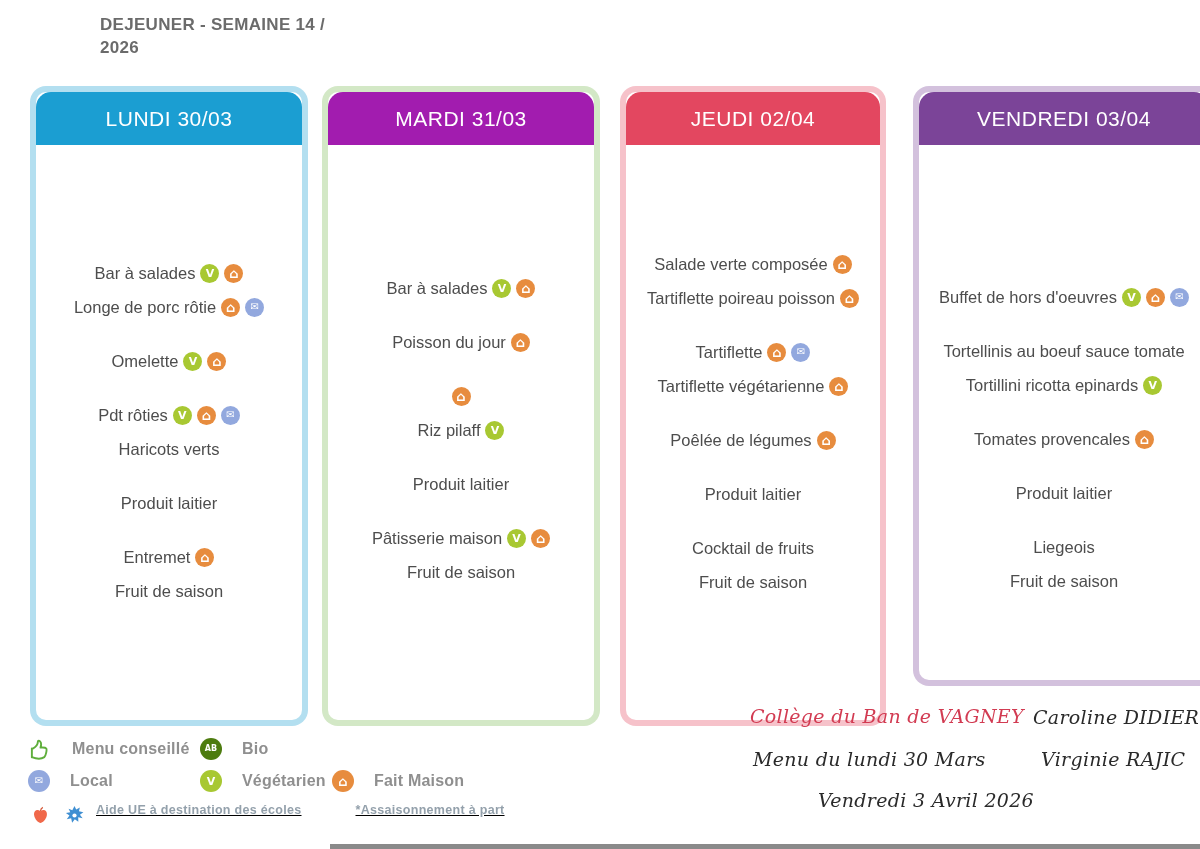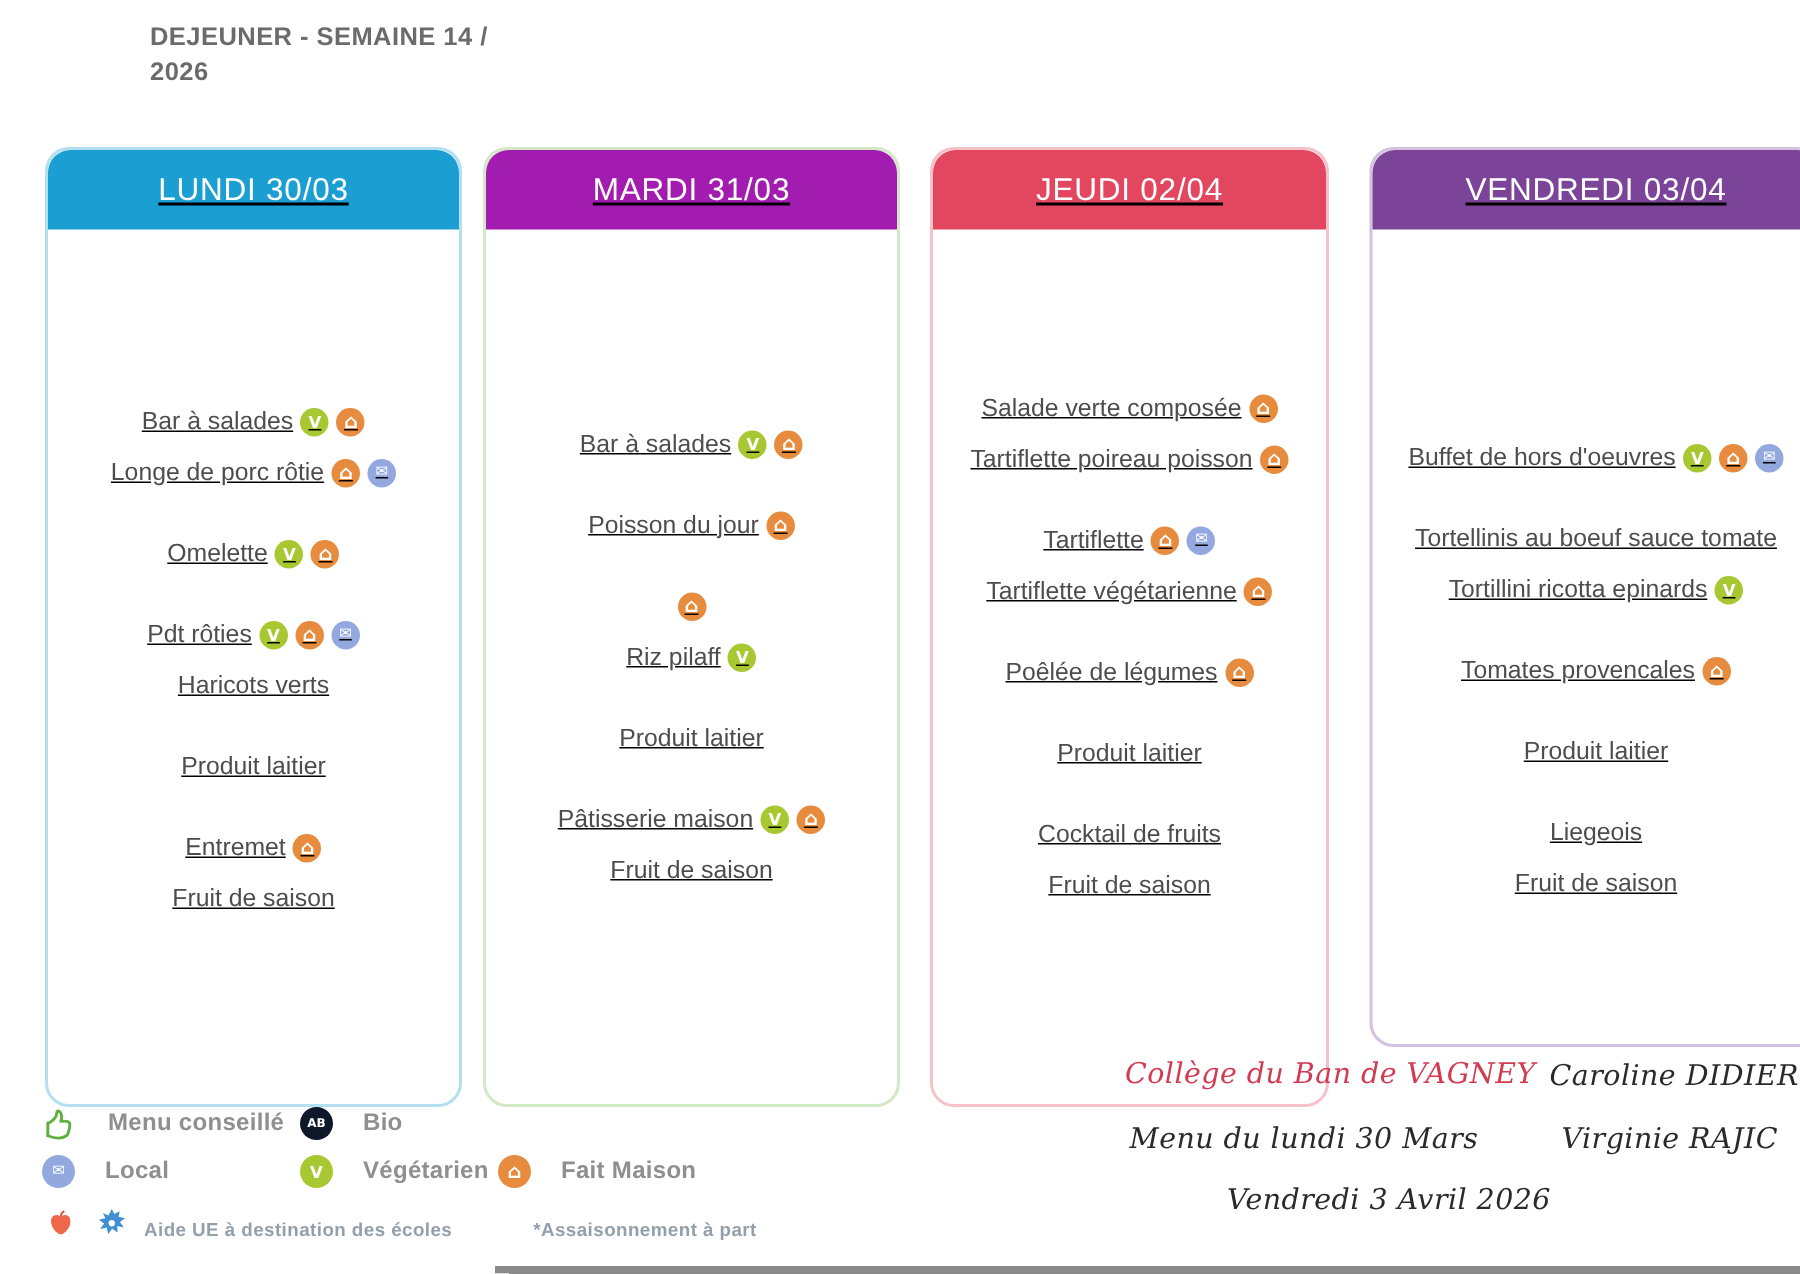--- a/index.html
+++ b/index.html
@@ -8,24 +8,23 @@
     background:#ffffff;
     font-family:"Liberation Sans","DejaVu Sans",sans-serif;
   }
   .page-title{
     position:absolute;left:100px;top:14px;width:250px;
     font-size:17px;font-weight:bold;color:#6b6b6b;line-height:1.35;
     letter-spacing:.3px;
   }
   
   .card{
-    position:absolute;top:98px;
-    background:#fff;border:2px solid #eab308;border-radius:16px;
+    position:absolute;top:86px;
+    background:#fff;border:6px solid #eab308;border-radius:16px;
     box-sizing:border-box;
-    text-decoration:underline;
   }
   .card-header{
     height:53px;border-radius:15px 15px 0 0;
     display:flex;align-items:center;justify-content:center;
     color:#fff;font-size:21px;letter-spacing:.5px;
   }
   .card-body{box-sizing:border-box;}
   .group{margin-bottom:20px;}
   .item{
     height:34px;display:flex;align-items:center;justify-content:center;
@@ -42,21 +41,21 @@
   .mini-icon.g-env{font-size:10px;}
   .mini-icon.g-ab{font-size:8px;letter-spacing:0;}
   
   .legend{position:absolute;left:28px;top:737px;display:flex;flex-direction:column;gap:9px;}
   .lg-row{display:flex;align-items:center;}
   .lg-cell{display:flex;align-items:center;gap:20px;}
   .lg-cell.w1{width:172px;}
   .lg-cell.w2{width:132px;}
   .lg-label{font-size:16px;color:#8f8f8f;font-weight:bold;letter-spacing:.2px;}
   .legend .mini-icon.lg{width:22px;height:22px;}
-  .lg-note{display:flex;align-items:flex-end;gap:10px;margin-top:2px;}
+  .lg-note{display:flex;align-items:flex-start;gap:10px;margin-top:2px;text-decoration:underline;}
   .lg-note-text{font-size:12.5px;color:#93a0ab;font-weight:bold;letter-spacing:.3px;}
   .lg-note-text.second{margin-left:44px;}
   .lg-svg{display:inline-flex;width:24px;height:24px;align-items:center;justify-content:center;}
   
   .script{
     position:absolute;font-family:"DejaVu Serif",serif;font-style:italic;
     font-size:19px;color:#2a2a2a;white-space:nowrap;letter-spacing:.3px;
   }
   .script.red{color:#d23b52;}
   
@@ -253,21 +252,21 @@
     <div class="lg-cell w1">
       <span class="lg-svg">
         <svg width="23" height="23" viewBox="0 0 24 24" fill="none" stroke="#5fae3c" stroke-width="2" stroke-linejoin="round" stroke-linecap="round">
           <path d="M3 11v9"></path>
           <path d="M3 20c5 2 10 2 13 0 1.2-.8 3-7.5 2-9-1-1.5-6-1-6-1s1.5-4.5-.5-6.5c-1.6-1.6-2.3-.3-2.3.8 0 3-3.2 5.7-5.2 6.7"></path>
         </svg>
       </span>
       <span class="lg-label">Menu conseillé</span>
     </div>
     <div class="lg-cell">
-      <span class="mini-icon lg g-ab" style="background: #0f172a;">AB</span>
+      <span class="mini-icon lg g-ab" style="background: #4d7c0f;">AB</span>
       <span class="lg-label">Bio</span>
     </div>
   </div>
   <div class="lg-row">
     <div class="lg-cell w1">
       <span class="mini-icon lg g-env" style="background: rgb(146, 168, 222);">✉</span>
       <span class="lg-label">Local</span>
     </div>
     <div class="lg-cell w2">
       <span class="mini-icon lg" style="background: rgb(168, 200, 50);">V</span>

